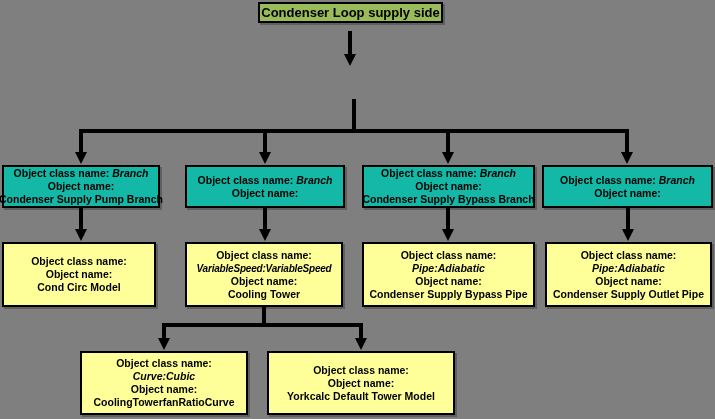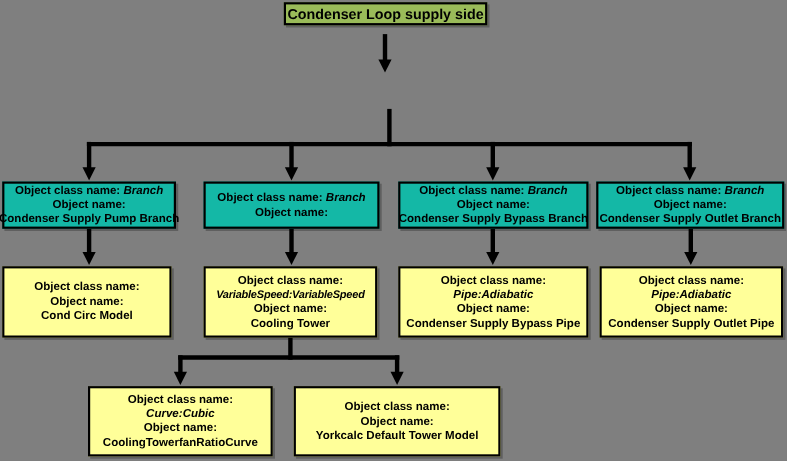--- a/index.html
+++ b/index.html
@@ -88,21 +88,20 @@
     <div class="ln">Object name:</div>
   </div>
   <div class="box branch b3">
     <div class="ln"><span>Object class name:</span> <i>Branch</i></div>
     <div class="ln">Object name:</div>
     <div class="ln">Condenser Supply Bypass Branch</div>
   </div>
   <div class="box branch b4">
     <div class="ln"><span>Object class name:</span> <i>Branch</i></div>
     <div class="ln">Object name:</div>
-    <div class="ln">Condenser Supply Outlet Branch</div>
   </div>
 
   <div class="box comp c1">
     <div class="ln">Object class name:</div>
     <div class="ln">Object name:</div>
     <div class="ln">Cond Circ Model</div>
   </div>
   <div class="box comp c2">
     <div class="ln">Object class name:</div>
     <div class="ln tight"><i>VariableSpeed:VariableSpeed</i></div>

